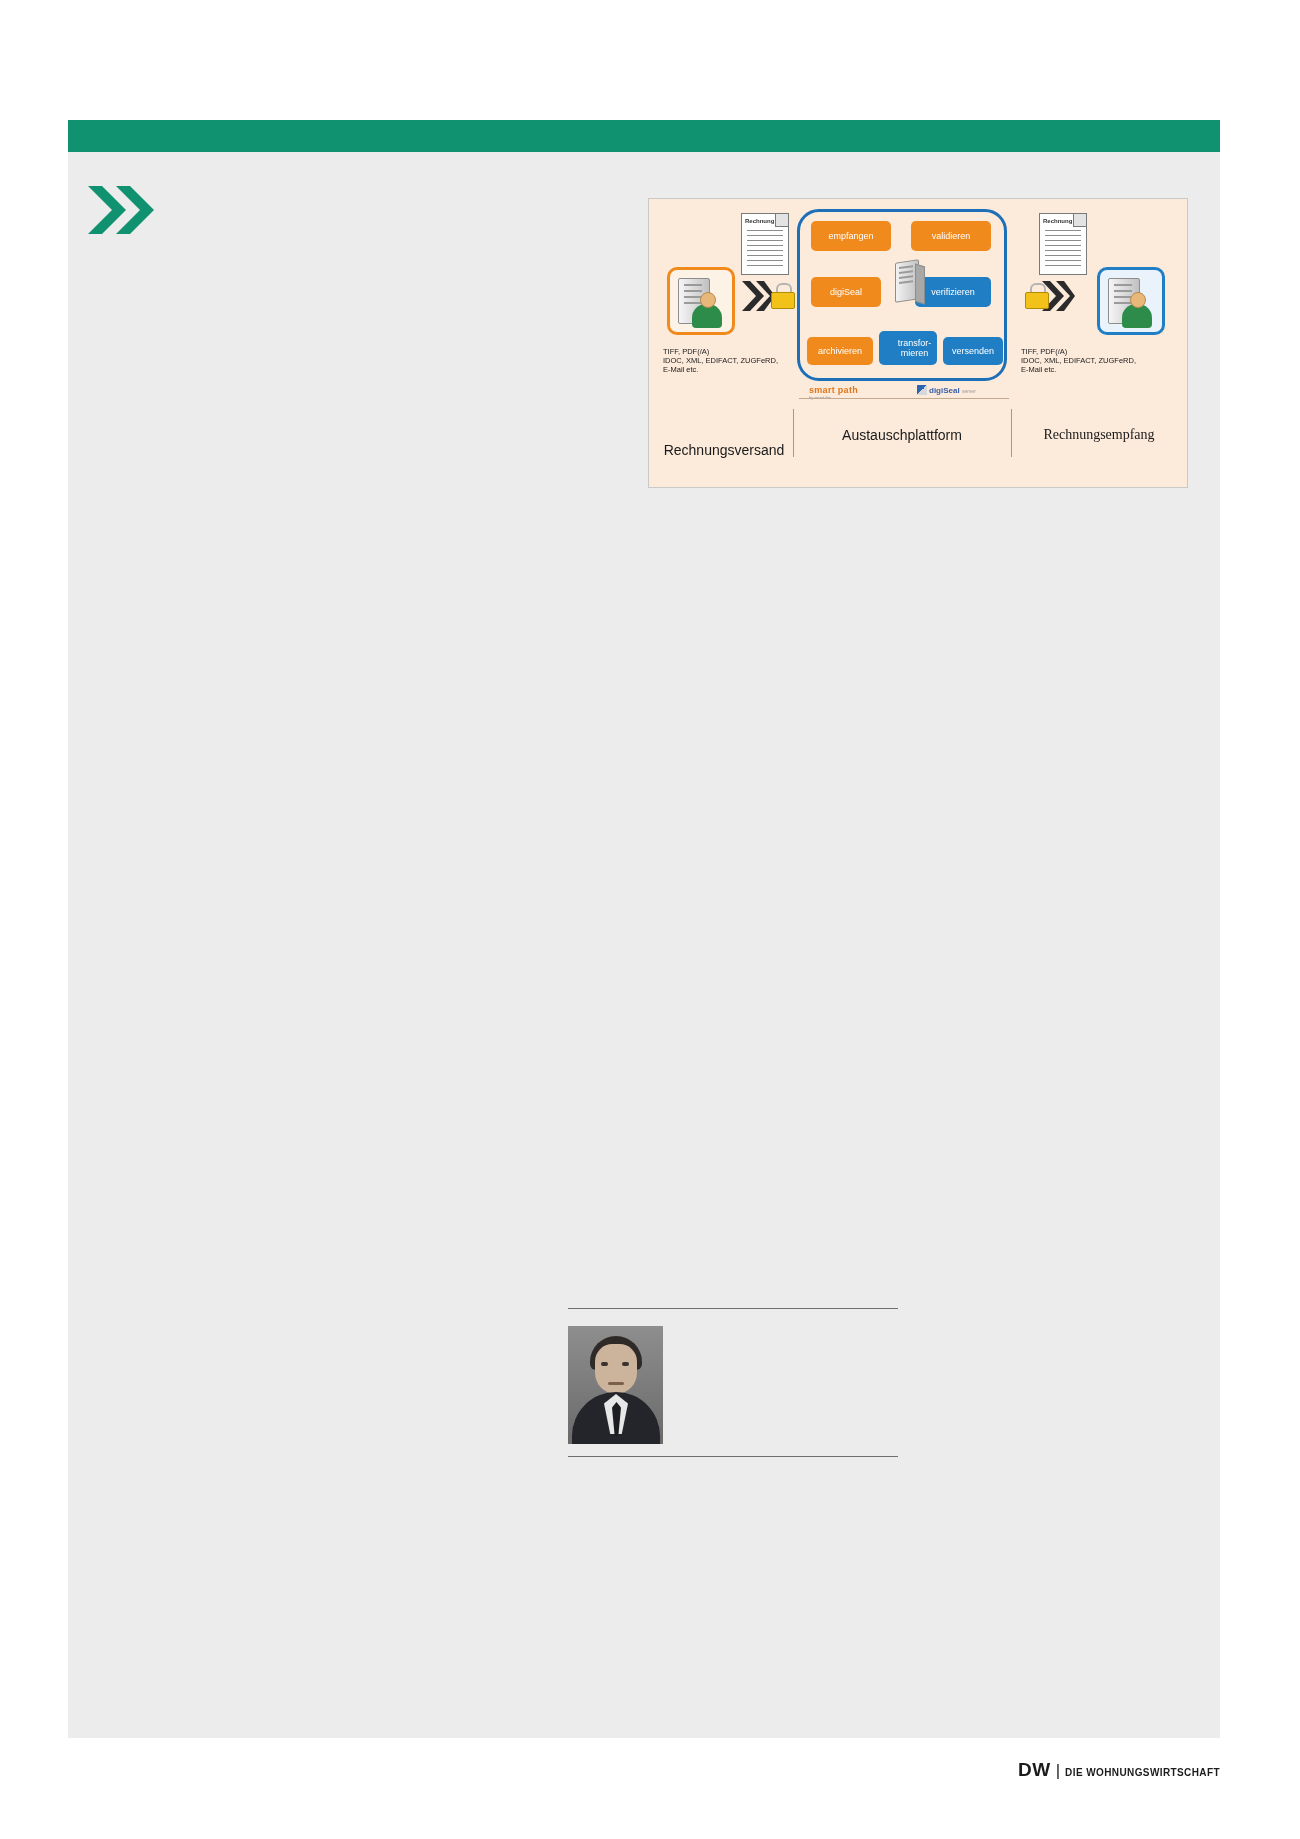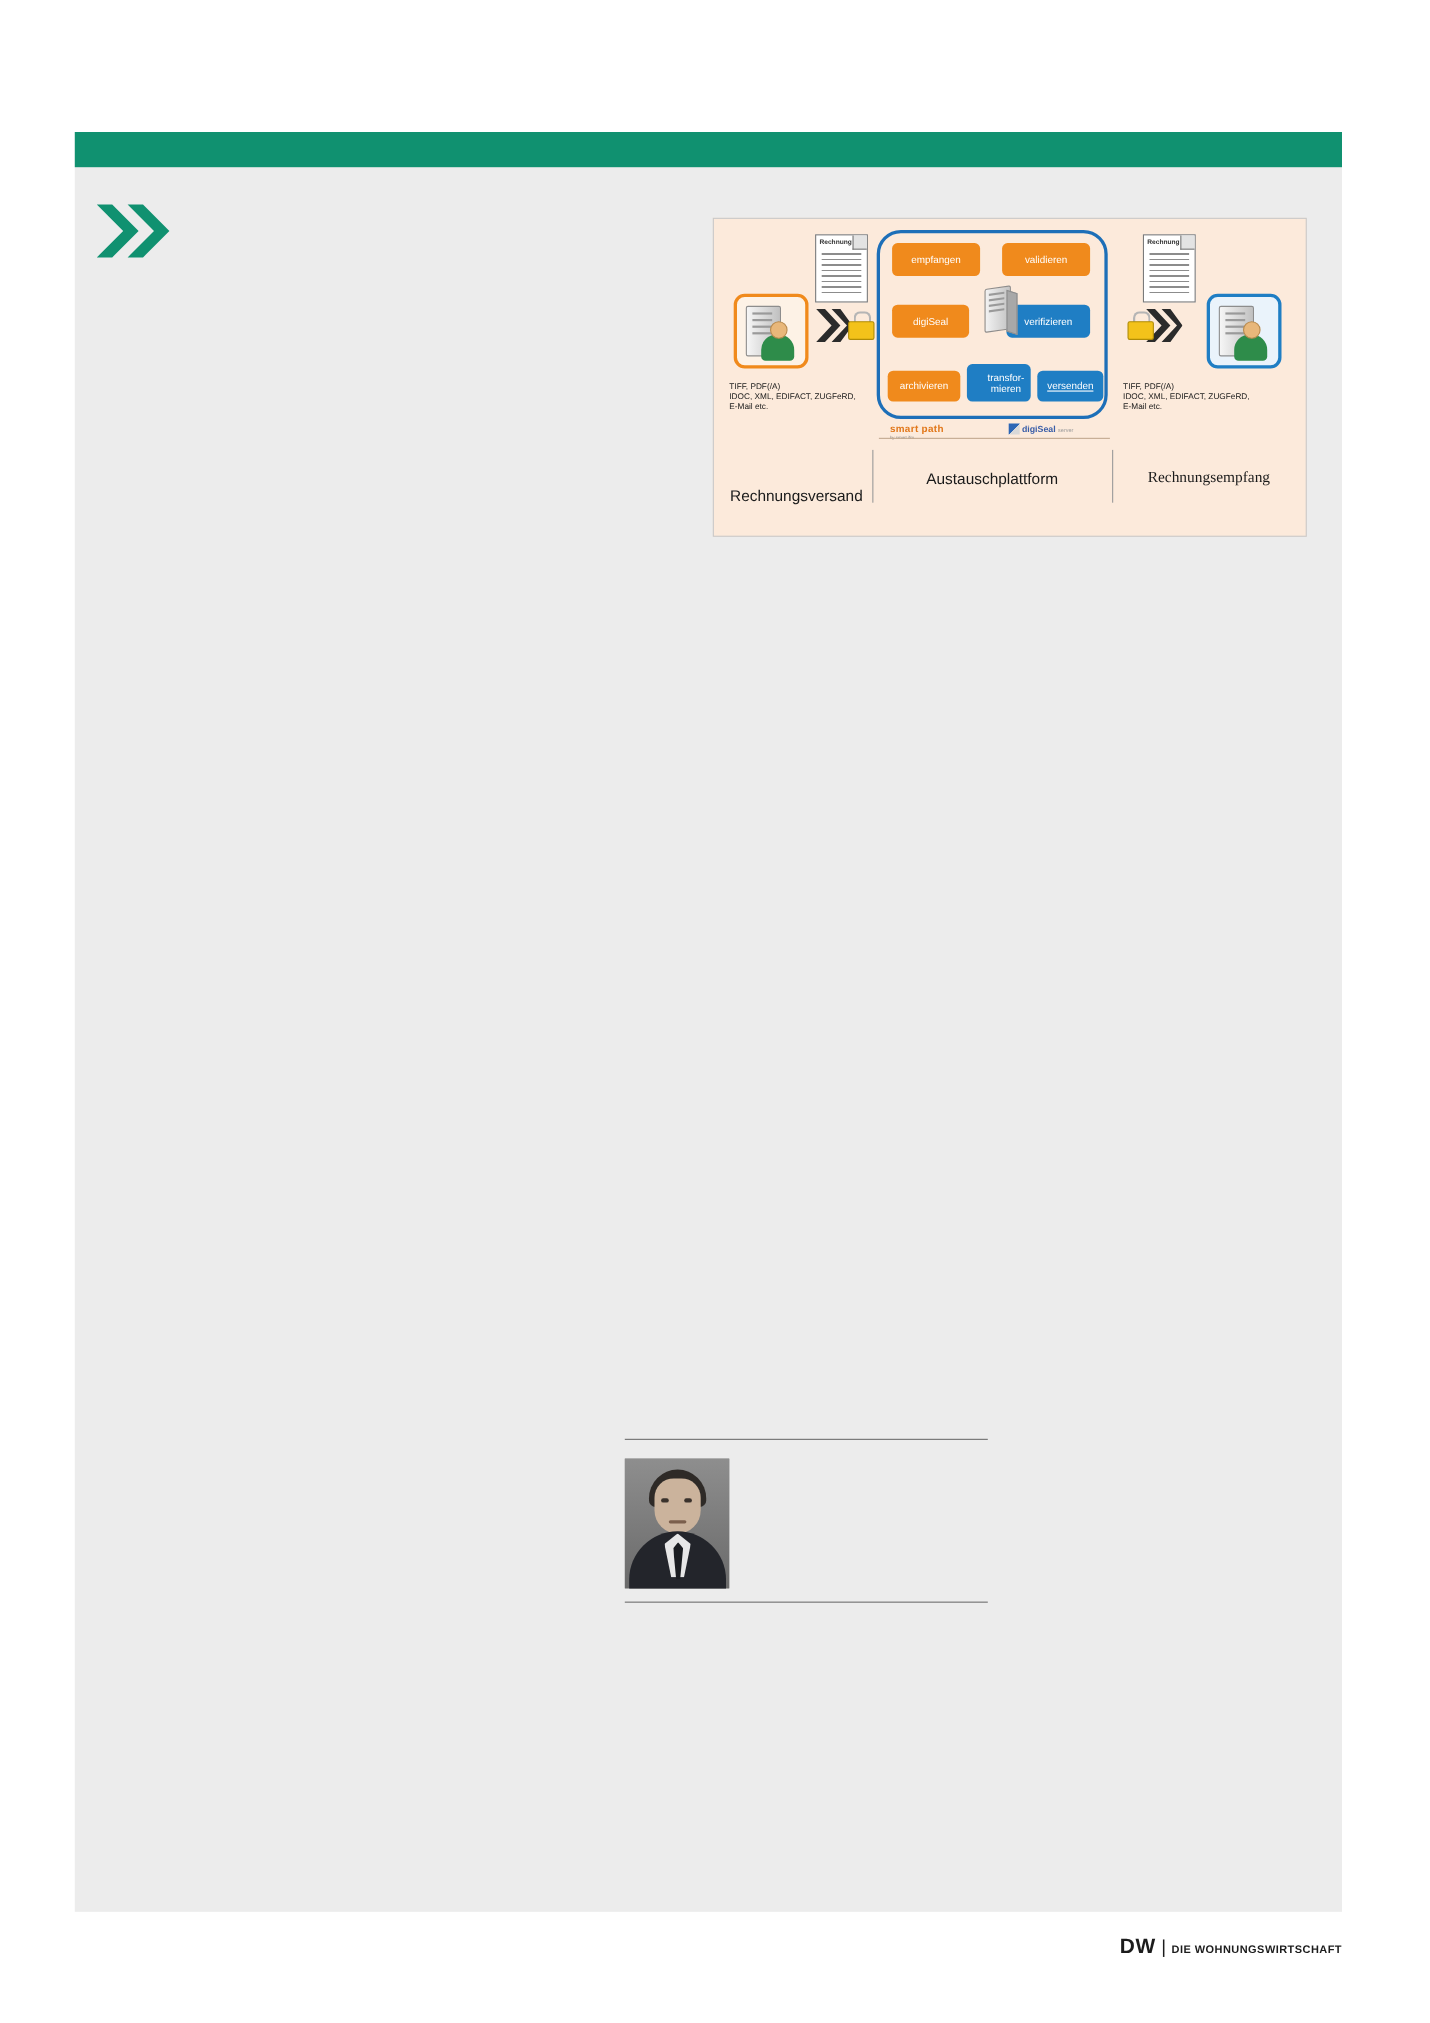--- a/index.html
+++ b/index.html
@@ -500,21 +500,21 @@
       <div class="fbtn blue" style="left:266px; top:78px; width:76px; height:30px;">verifizieren</div>
 
       <div class="server" style="left:242px; top:62px;">
         <div class="tower"></div>
         <div class="side"></div>
       </div>
 
       <div class="fbtn orange" style="left:158px; top:138px; width:66px; height:28px;">archivieren</div>
       <div class="fbtn blue" style="left:230px; top:132px; width:58px; height:34px; white-space:pre-line;padding-left:15px;">transfor-
 mieren</div>
-      <div class="fbtn blue" style="left:294px; top:138px; width:60px; height:28px;text-decoration:underline;">versenden</div>
+      <div class="fbtn blue" style="left:294px; top:138px; width:60px; height:28px;">versenden</div>
 
       <div class="arrow-lock" style="left:392px; top:76px;">
         <svg class="arrows" width="34" height="34" viewBox="0 0 34 34" xmlns="http://www.w3.org/2000/svg">
           <path d="M1 2 L15 17 L1 32 L9 32 L23 17 L9 2 Z" fill="#2b2b2b"></path>
           <path d="M15 2 L29 17 L15 32 L23 32 L34 17 L23 2 Z" fill="#2b2b2b"></path>
         </svg>
         <div class="lock" style="left:-16px;">
           <div class="shackle"></div>
           <div class="body2"></div>
         </div>

